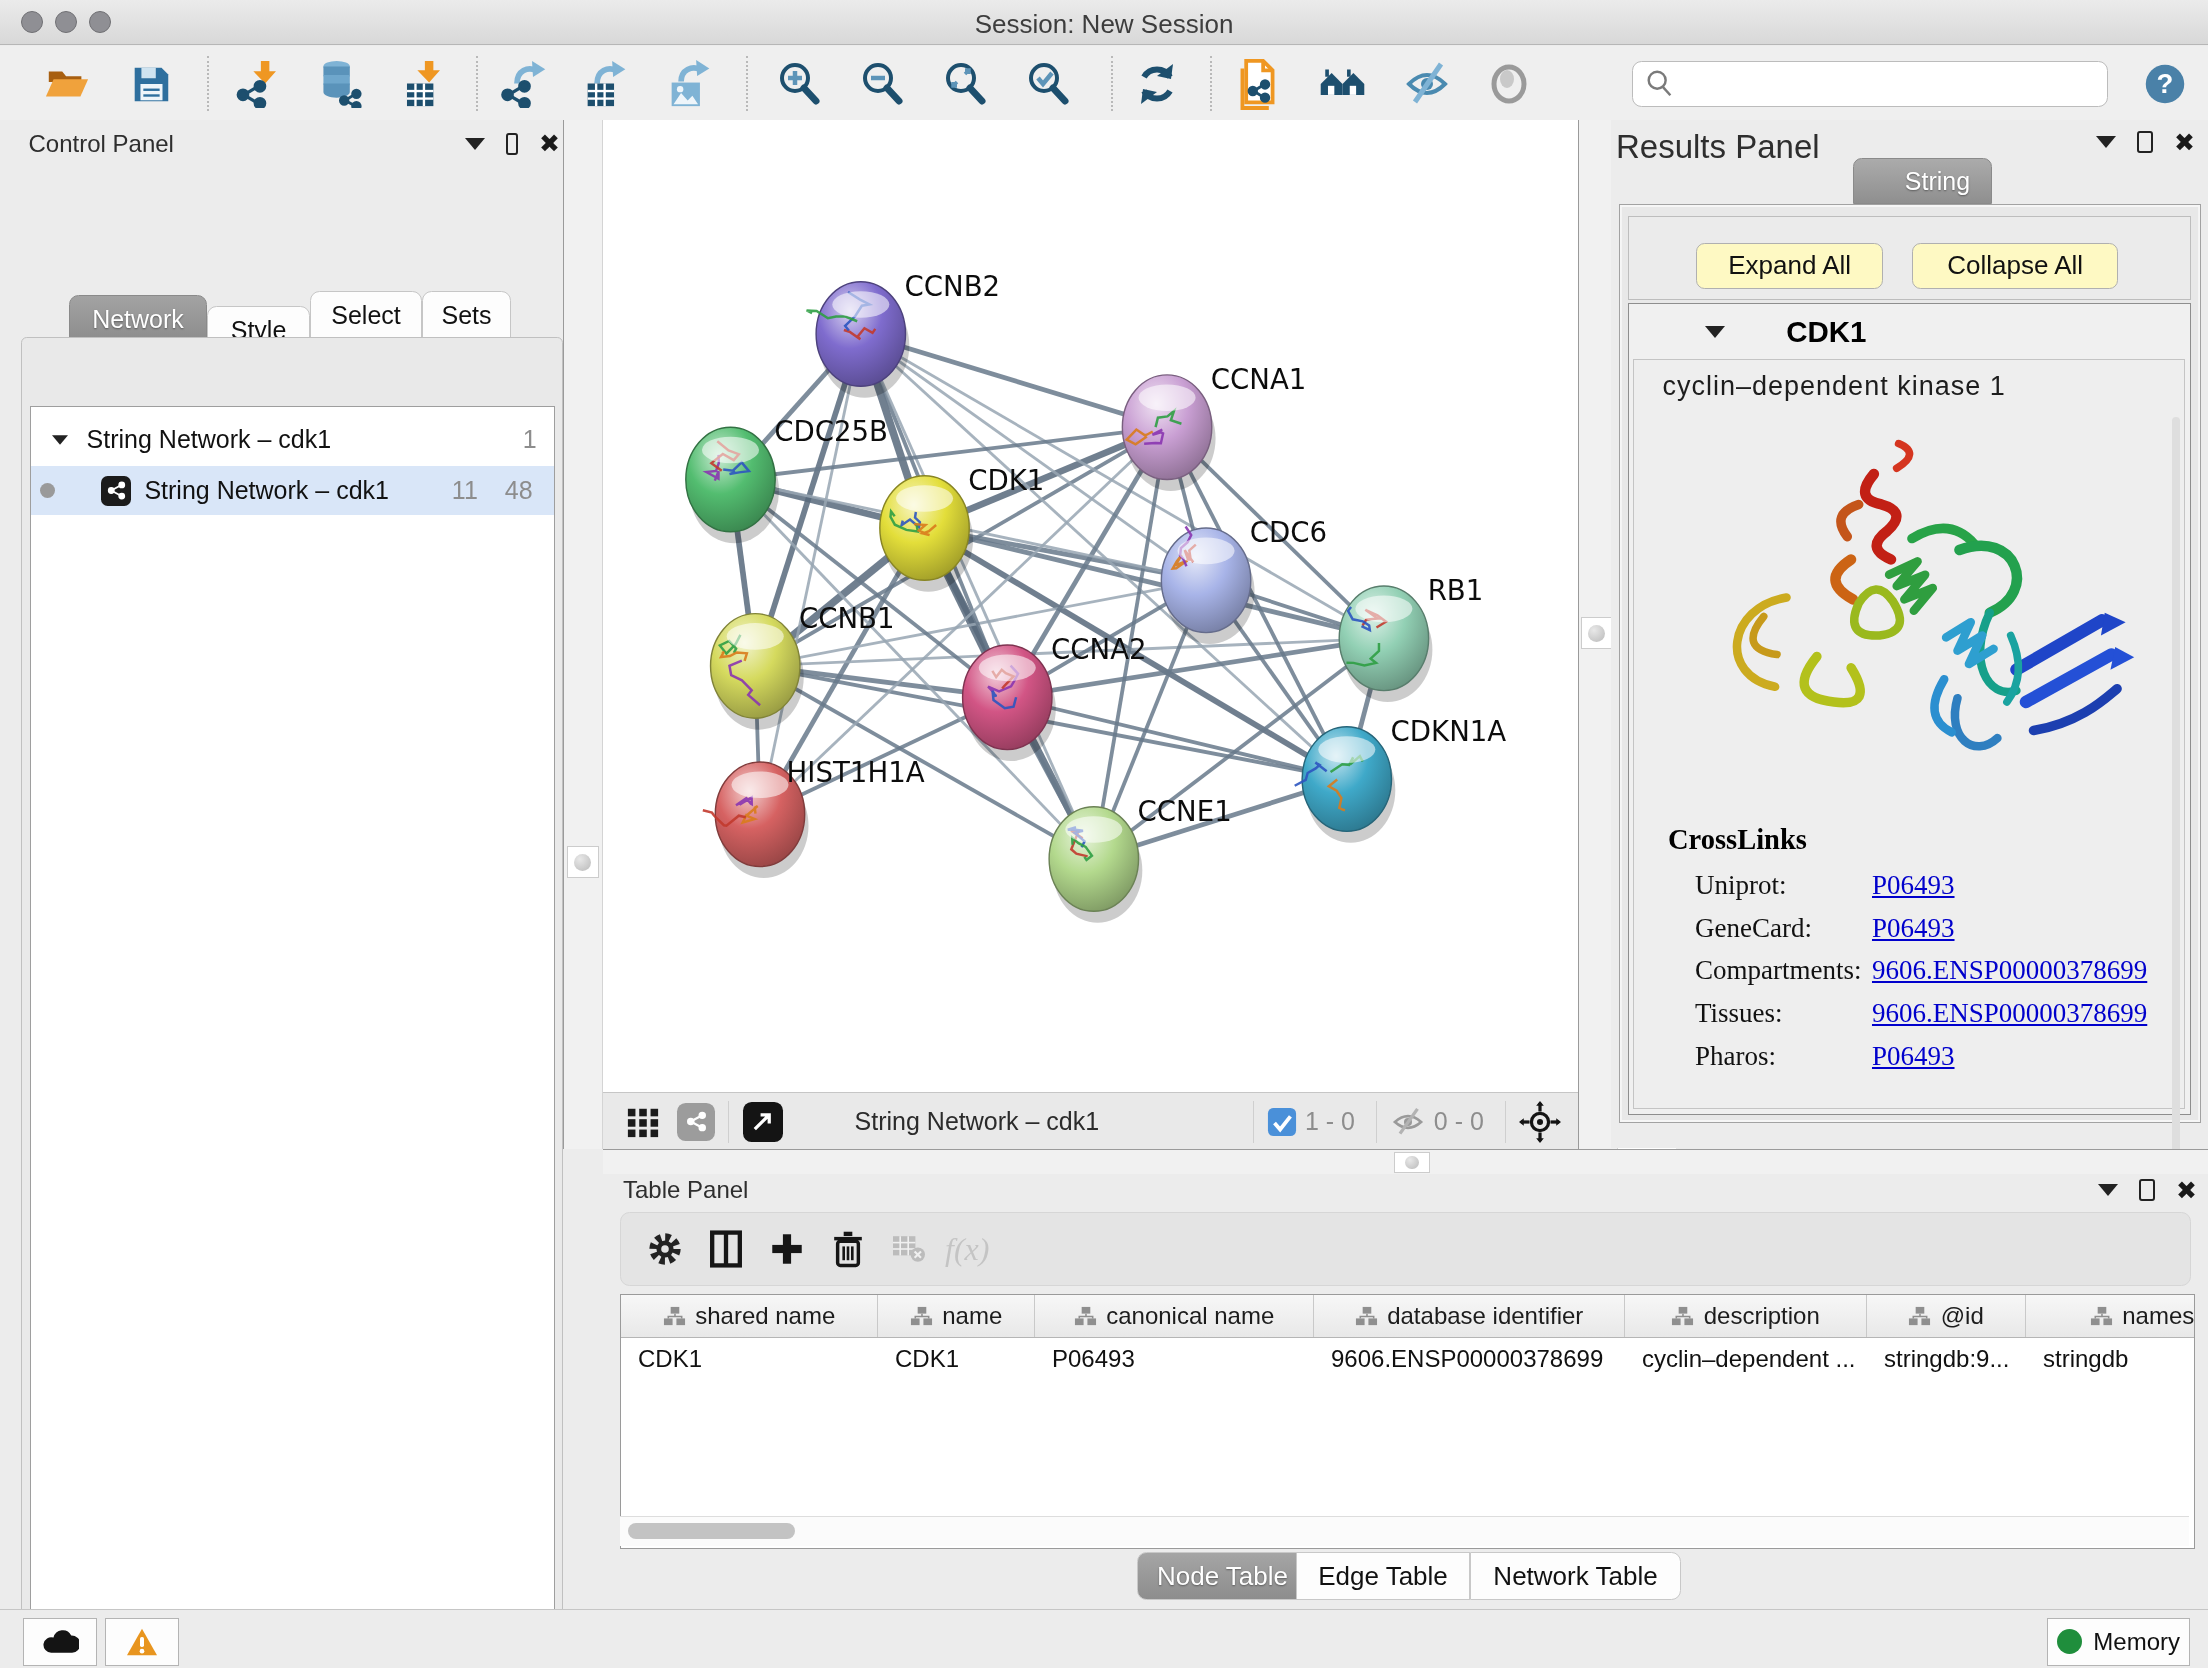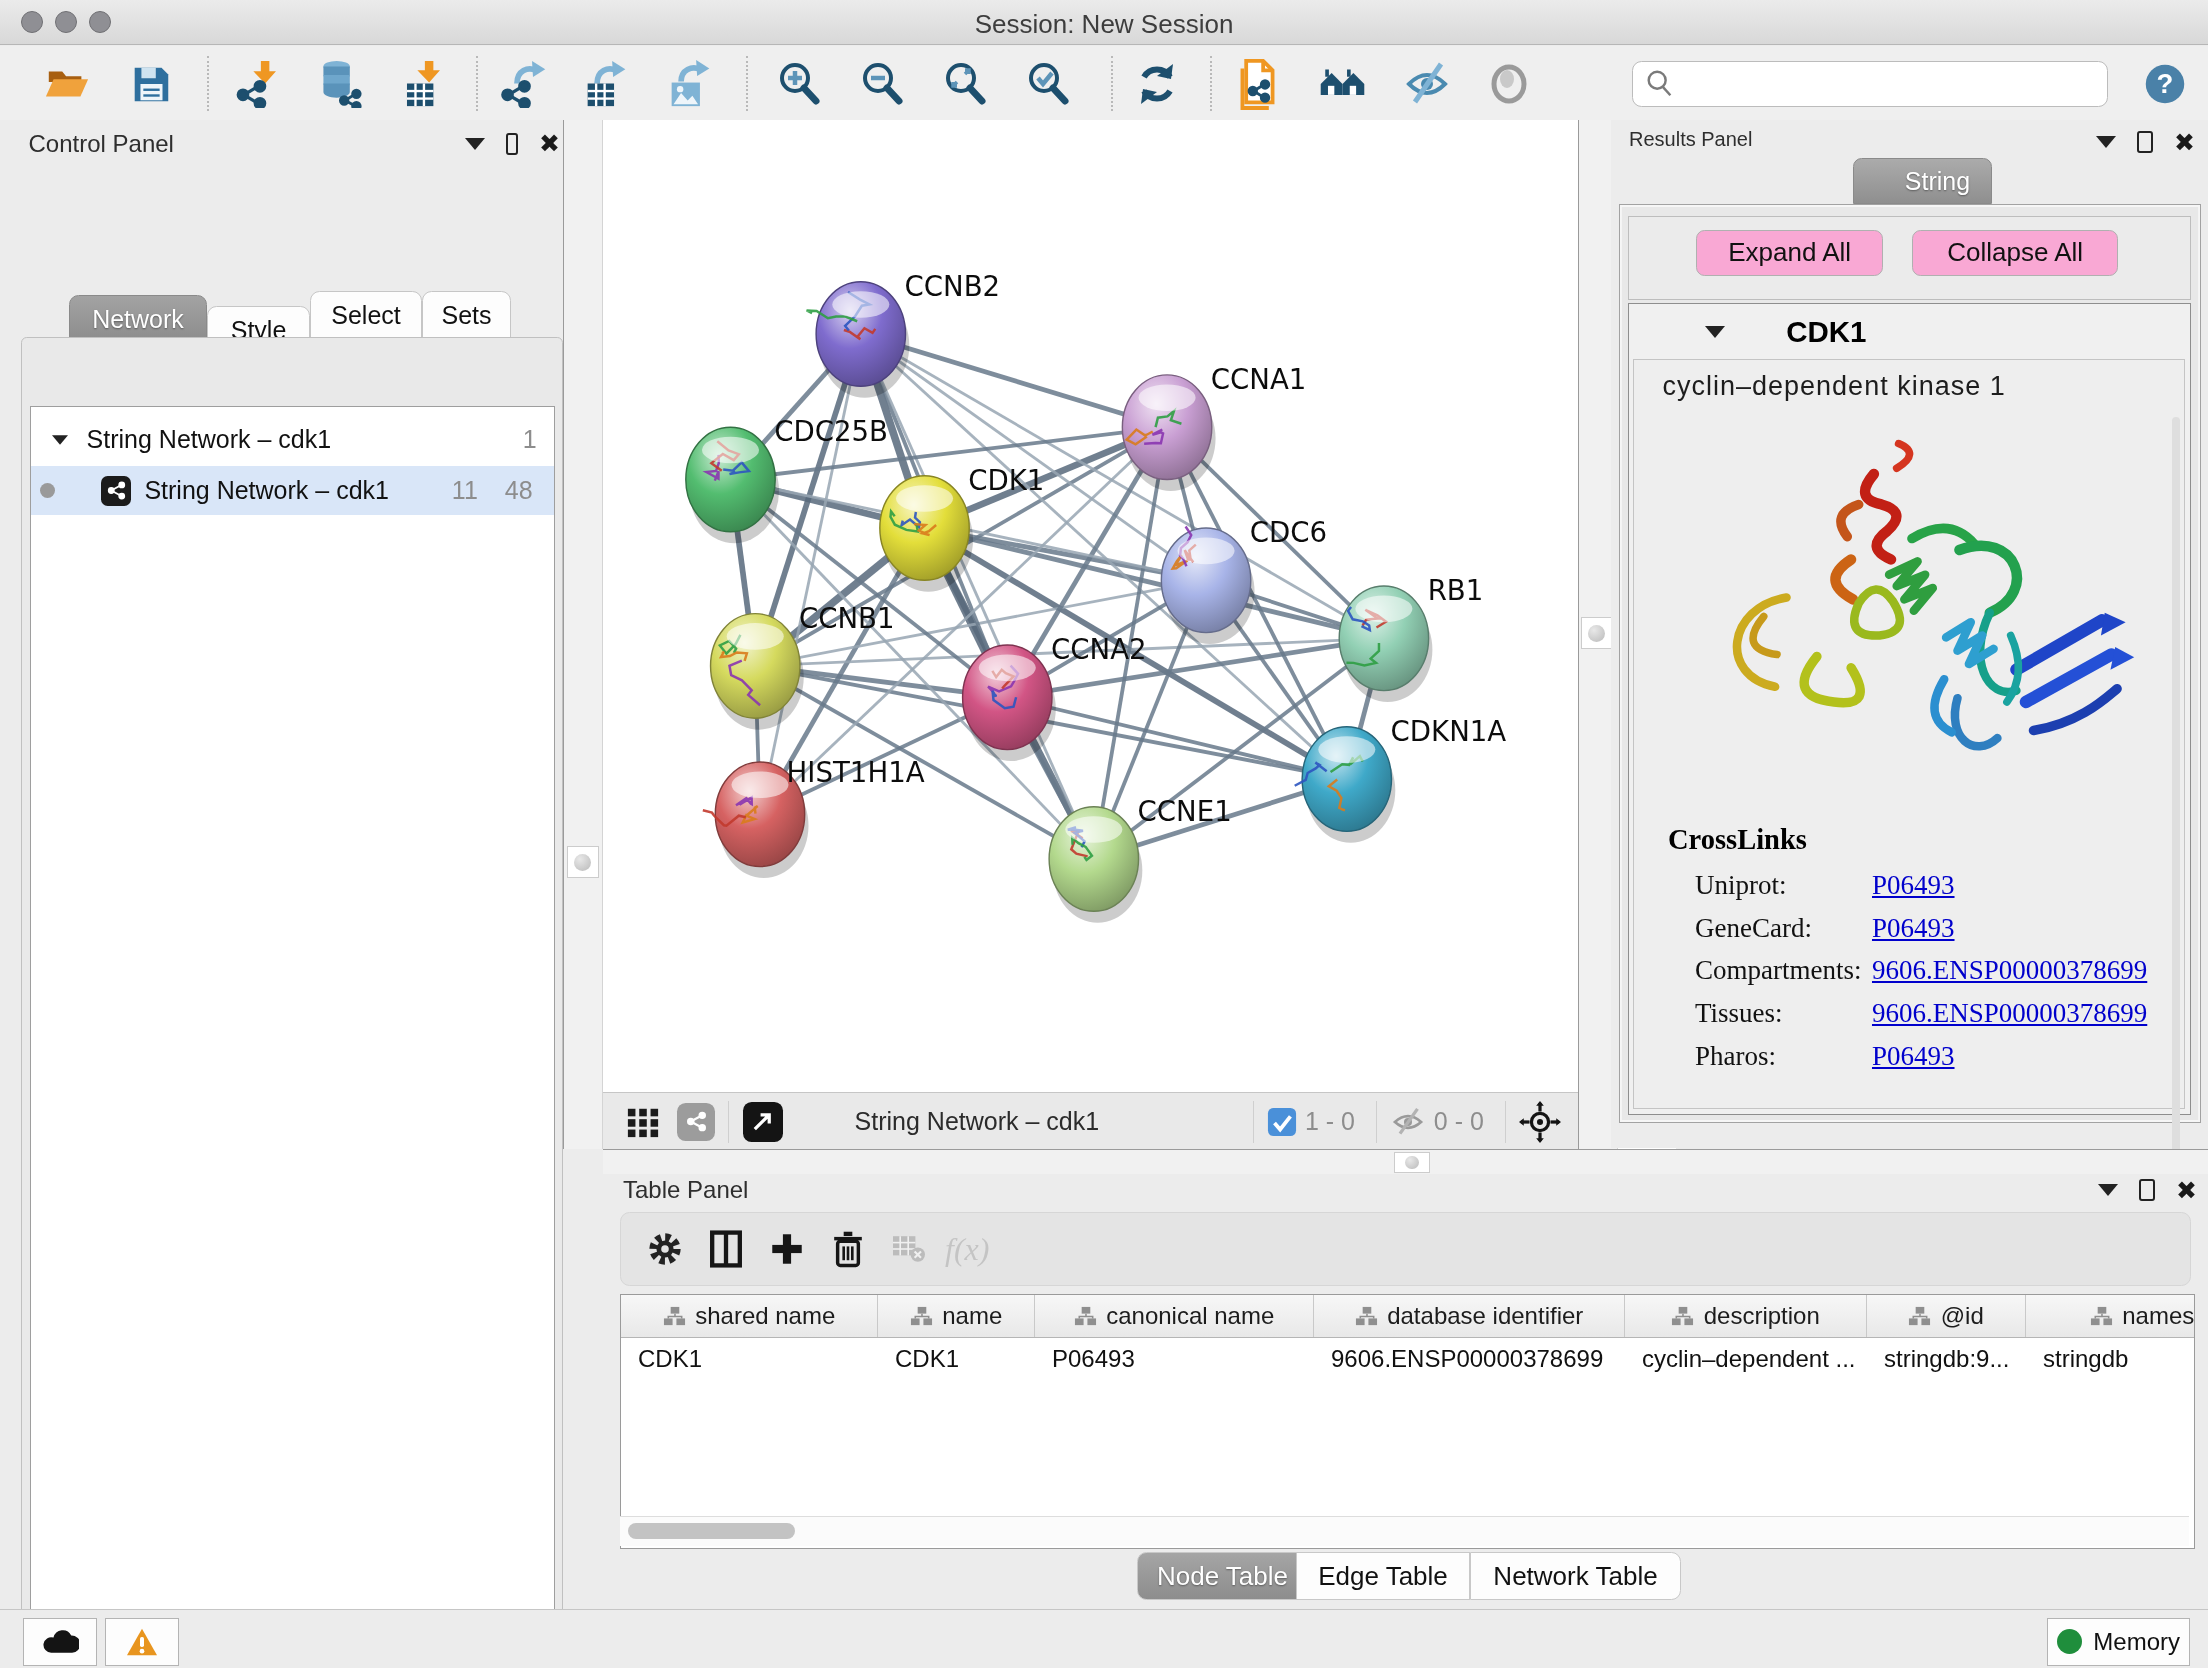--- a/index.html
+++ b/index.html
@@ -45,27 +45,27 @@
   .handle>div{width:17px;height:17px;border-radius:50%;background:radial-gradient(circle at 35% 30%,#e8e8e8,#b9b9b9);}
   
   #canvas{left:603px;top:120px;width:1073px;height:1029px;background:#fff;}
   #net-svg{position:absolute;left:0;top:0;}
   #canvas-toolbar{left:0;top:972px;width:975px;height:57px;background:#e9e9e9;border-top:1.9px solid #c6c6c6;display:flex;align-items:center;}
   .ct-sep{width:0;height:42px;border-left:1.9px solid #cfcfcf;margin:0 13.3px;}
   #ct-name{font-size:25px;color:#2b2b2b;margin-left:72px;}
   .ct-count{font-size:25px;color:#8d8d8d;margin:0 7.6px;}
   
   #results-panel{left:1611px;top:120px;width:597px;height:1028px;background:#ececec;}
-  #rp-title{left:18px;top:7.6px;font-size:20px;color:#2e2e2e;}
+  #rp-title{left:5px;top:7.6px;font-size:33px;color:#2e2e2e;}
   #string-tab{left:242px;top:38px;width:107px;height:44px;border-radius:8.6px 8.6px 0 0;
      background:linear-gradient(#ababab,#8f8f8f);color:#fff;font-size:25px;display:flex;align-items:center;justify-content:center;
      border:1px solid #8a8a8a;text-shadow:0 1px 1.9px rgba(0,0,0,.4);padding-left:30px;}
   #rp-outer{left:7.6px;top:84px;width:580px;height:917px;background:#e8e8e8;border:1px solid #a2a2a2;box-shadow:inset 0 0 0 1.9px #f6f6f6;}
   #rp-btnstrip{left:8.6px;top:10.5px;width:561px;height:82px;background:#ebebeb;border:1px solid #bdbdbd;}
-  .rp-btn{position:absolute;top:13px;height:44px;background:#f9a8d4;border:1.9px solid #b0b0b0;border-radius:8.6px;
+  .rp-btn{position:absolute;top:26px;height:44px;background:#fef9c3;border:1.9px solid #b0b0b0;border-radius:8.6px;
      font-size:26px;color:#111;display:flex;align-items:center;justify-content:center;cursor:pointer;}
   #cdk1-box{left:8.6px;top:98px;width:561px;height:810px;background:#f0f0f0;border:1.9px solid #8e8e8e;}
   #cdk1-header{left:0;top:0;width:100%;height:55px;display:flex;align-items:center;}
   #cdk1-inner{left:3.8px;top:55px;width:550px;height:748px;background:#eeeeee;border:1px solid #c4c4c4;}
   #cdk1-desc{left:28.5px;top:11.4px;font-size:27px;color:#1d1d1d;letter-spacing:1px;}
   #protein-img{left:38px;top:57px;}
   .serif{font-family:"Liberation Serif","DejaVu Serif",serif;}
   #crosslinks-h{left:34px;top:464px;font-size:28.5px;font-weight:bold;color:#000;}
   .cl-row{position:absolute;left:61px;width:476px;height:38px;font-size:27px;color:#111;}
   .cl-val{position:absolute;left:177px;top:0;color:#0000cc;text-decoration:underline;cursor:pointer;}

